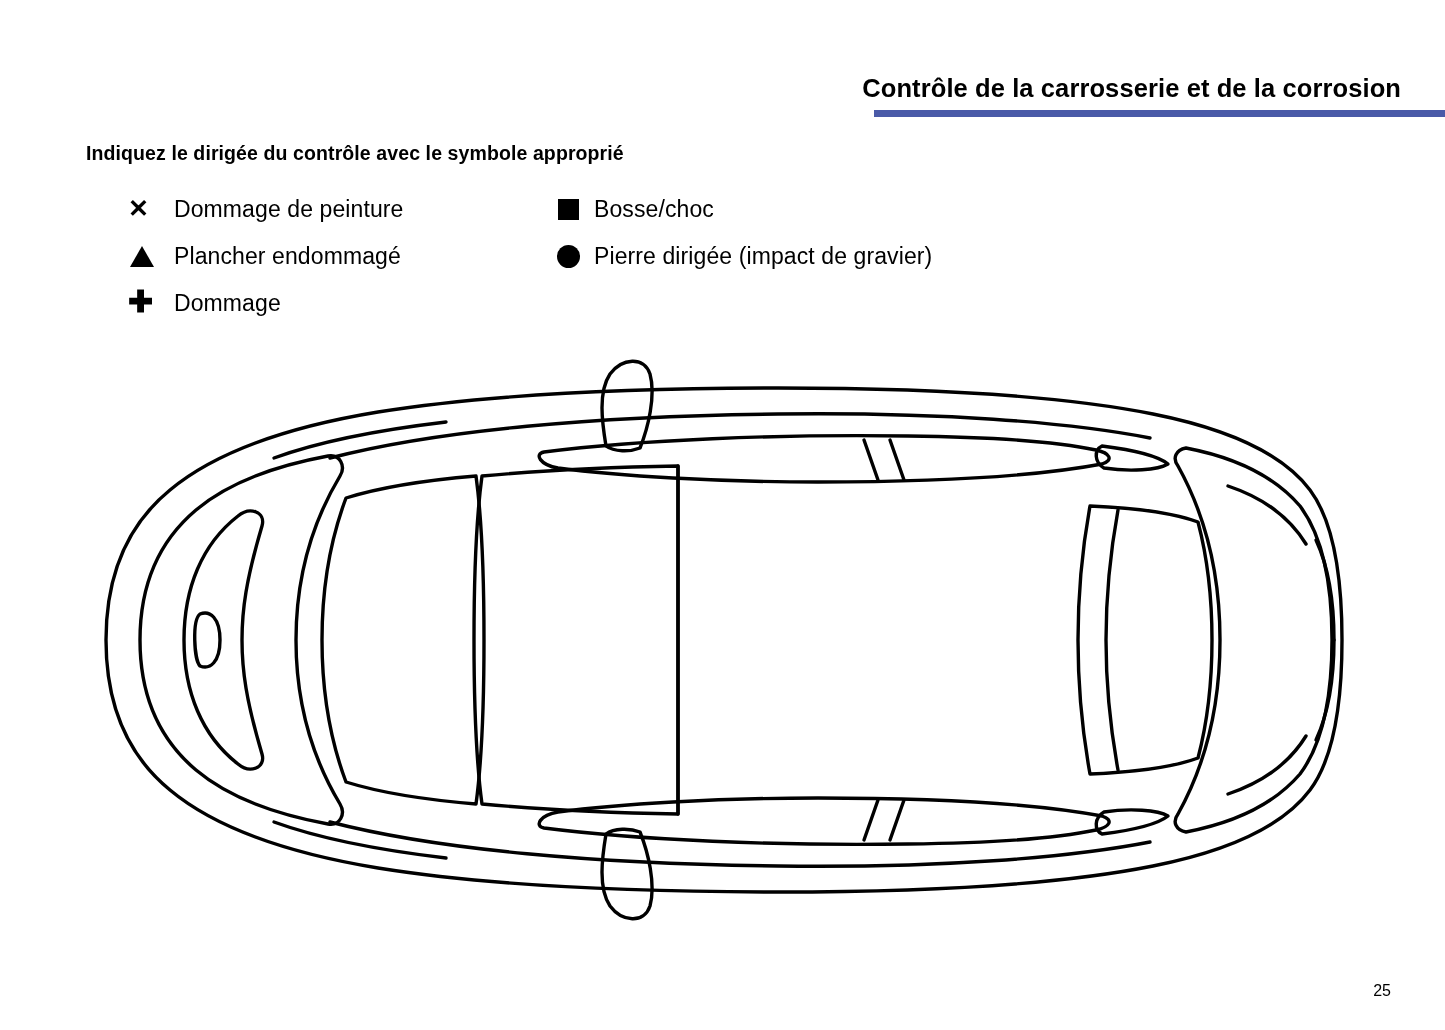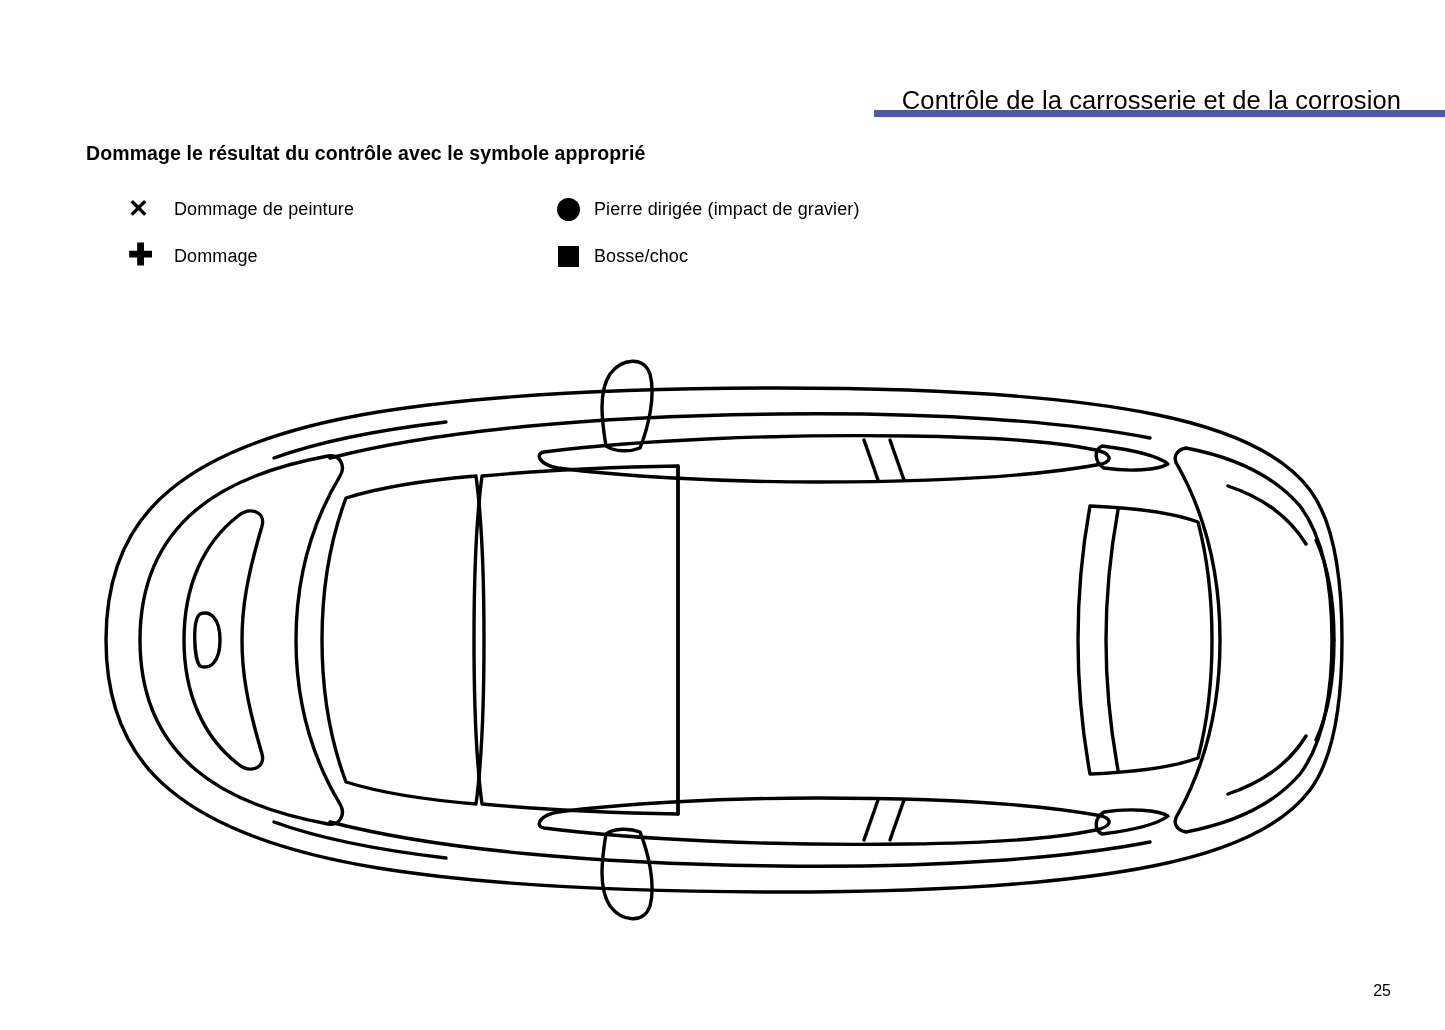--- a/index.html
+++ b/index.html
@@ -20,23 +20,23 @@
   .header {
     position: absolute;
     top: 74px;
     right: 0;
     left: 0;
     height: 50px;
   }
   .header-title {
     position: absolute;
     right: 44px;
-    top: 12px;
+    top: 0;
     font-size: 25.5px;
-    font-weight: normal;
+    font-weight: bold;
     letter-spacing: 0.1px;
     white-space: nowrap;
   }
   .header-rule {
     position: absolute;
     left: 874px;
     right: 0;
     top: 36px;
     height: 7px;
     background: #4a5aa8;
@@ -73,21 +73,21 @@
   }
   .legend-symbol {
     width: 46px;
     flex: 0 0 46px;
     display: flex;
     align-items: center;
     justify-content: flex-start;
     line-height: 1;
   }
   .legend-label {
-    font-size: 18px;
+    font-size: 23px;
     letter-spacing: 0.1px;
     white-space: nowrap;
   }
 
   
   .sym-x {
     font-size: 25px;
     font-weight: bold;
     line-height: 1;
     transform: translateY(-1px);
@@ -140,57 +140,63 @@
   }
 </style>
 </head>
 <body>
 
 <div class="header">
   <div class="header-title">Contrôle de la carrosserie et de la corrosion</div>
   <div class="header-rule"></div>
 </div>
 
-<div class="intro">Dommage le résultat du contrôle avec le symbole approprié</div>
+<div class="intro">Indiquez le dirigée du contrôle avec le symbole approprié</div>
 
 <div class="legend">
 
   <div class="legend-col left">
 
     <div class="legend-row">
       <span class="legend-symbol">
         <span class="sym-x">✕</span>
       </span>
       <span class="legend-label">Dommage de peinture</span>
     </div>
 
+    <div class="legend-row">
+      <span class="legend-symbol">
+        <span class="sym-triangle"></span>
+      </span>
+      <span class="legend-label">Plancher endommagé</span>
+    </div>
 
     <div class="legend-row">
       <span class="legend-symbol">
         <span class="sym-plus">✚</span>
       </span>
       <span class="legend-label">Dommage</span>
     </div>
 
   </div>
 
   <div class="legend-col right">
 
     <div class="legend-row">
       <span class="legend-symbol">
+        <span class="sym-square"></span>
+      </span>
+      <span class="legend-label">Bosse/choc</span>
+    </div>
+
+    <div class="legend-row">
+      <span class="legend-symbol">
         <span class="sym-circle"></span>
       </span>
       <span class="legend-label">Pierre dirigée (impact de gravier)</span>
-    </div>
-
-    <div class="legend-row">
-      <span class="legend-symbol">
-        <span class="sym-square"></span>
-      </span>
-      <span class="legend-label">Bosse/choc</span>
     </div>
 
   </div>
 
 </div>
 
 <div class="car-wrap">
   <svg viewBox="0 0 1290 620" xmlns="http://www.w3.org/2000/svg" fill="none" stroke="#000" stroke-width="3.4" stroke-linejoin="round" stroke-linecap="round">
 
     <path d="M 28 310

